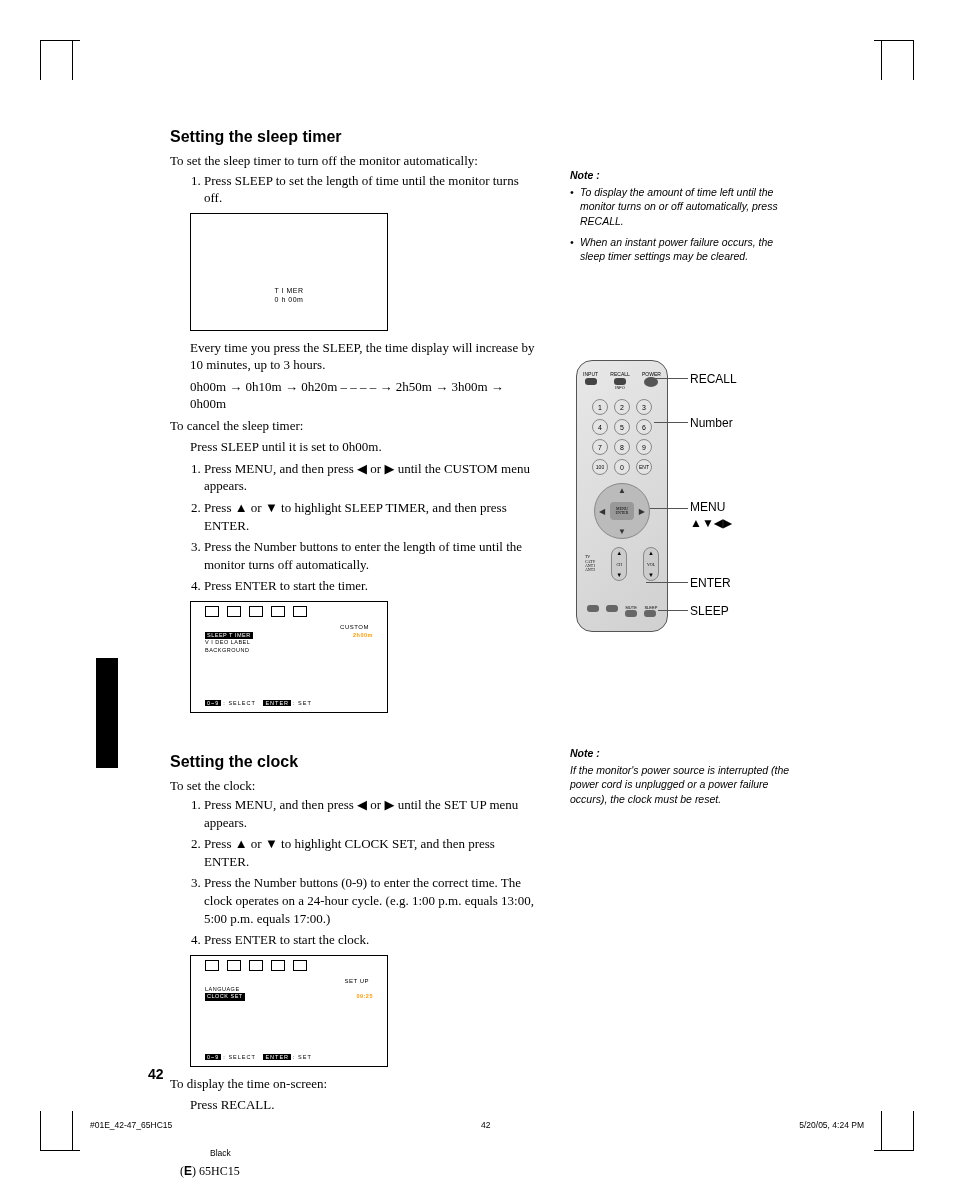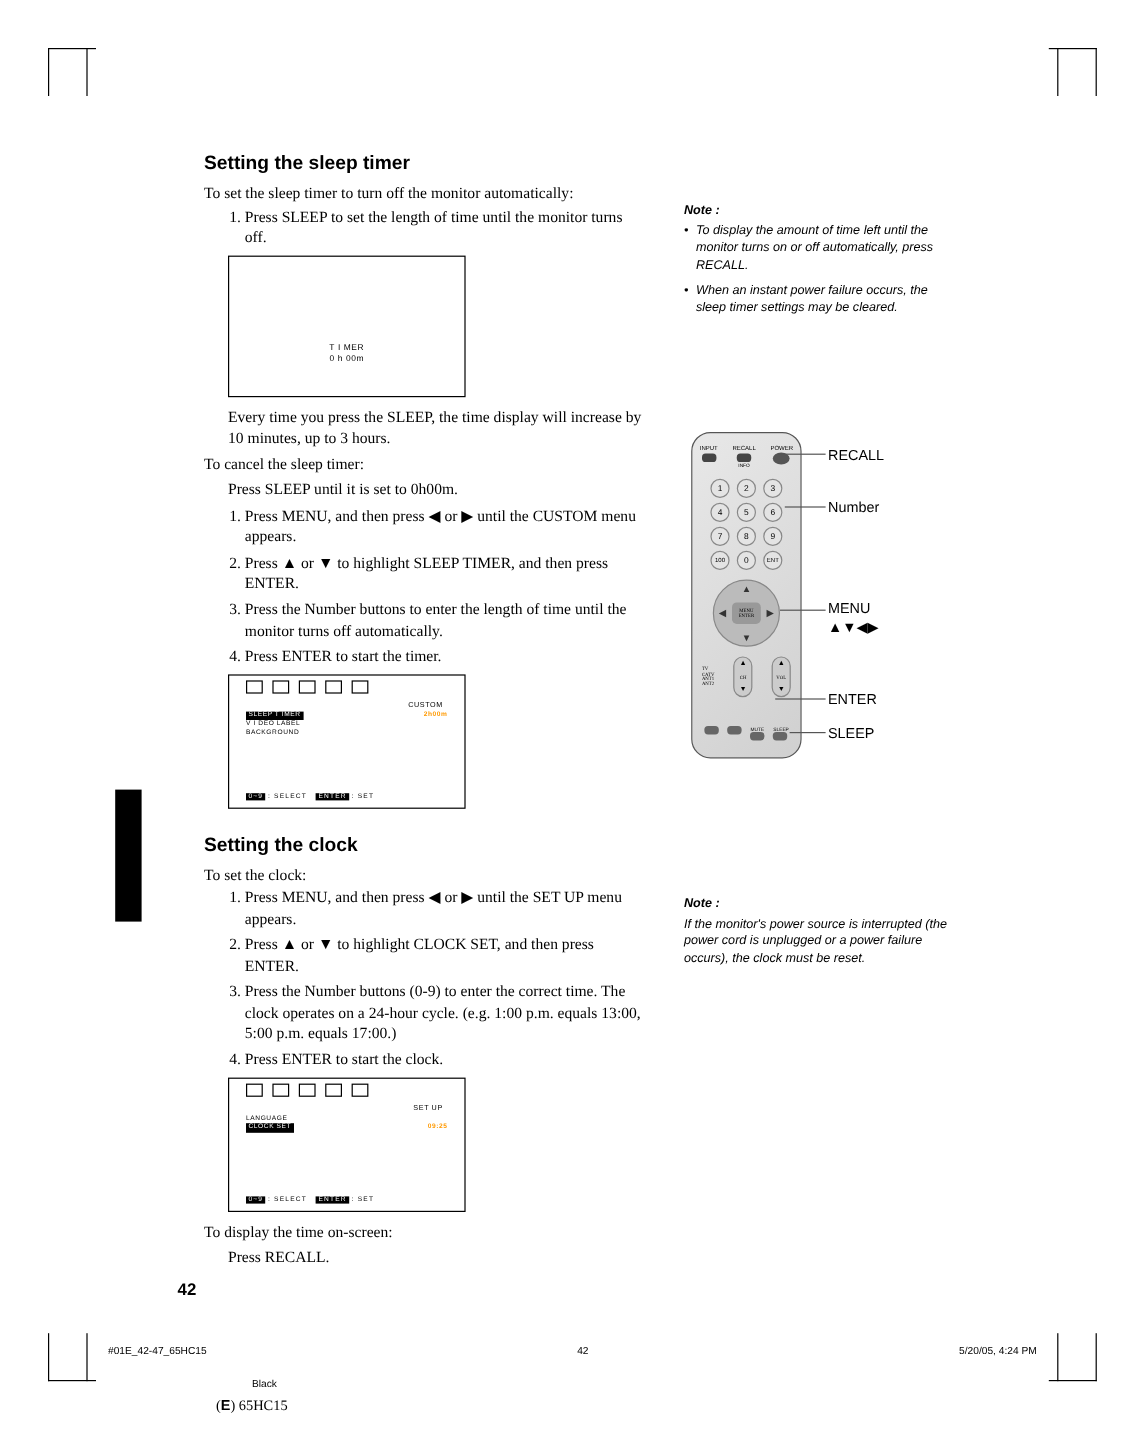--- a/index.html
+++ b/index.html
@@ -84,21 +84,21 @@
   .tab-bg{position:absolute;top:658px;left:96px;width:22px;height:110px;background:#000;}
 
   .pageno{position:absolute;top:1066px;left:148px;font-family:Arial,Helvetica,sans-serif;font-weight:bold;font-size:14px;}
   .footer{position:absolute;top:1120px;left:90px;right:90px;display:flex;justify-content:space-between;font-family:Arial,sans-serif;font-size:8.5px;}
   .footer-black{position:absolute;top:1148px;left:210px;font-family:Arial,sans-serif;font-size:8.5px;}
   .footer-model{position:absolute;top:1164px;left:180px;font-family:"Times New Roman",serif;font-size:12px;}
   .footer-model b{font-family:Arial,sans-serif;}
 
   .tri{font-family:Arial,sans-serif;}
   .main-col{width:var(--main-w);}
-  .sec2{margin-top:22px;}
+  .sec2{margin-top:40px;}
 </style>
 </head>
 <body>
 
 <div class="page">
   <div class="crop tl-a"></div>
     <div class="crop tl-b"></div>
     <div class="crop tl-c"></div>
   <div class="crop tr-a"></div>
     <div class="crop tr-b"></div>
@@ -122,20 +122,21 @@
       </ol>
 
       <div class="box box1">
         <div class="tiny">
           <div>T I MER</div>
           <div>0 h 00m</div>
         </div>
       </div>
 
       <p class="indent">Every time you press the SLEEP, the time display will increase by 10 minutes, up to 3 hours.</p>
+      <p class="indent">0h00m → 0h10m → 0h20m – – – – → 2h50m → 3h00m → 0h00m</p>
       <p>To cancel the sleep timer:</p>
       <p class="indent">Press SLEEP until it is set to 0h00m.</p>
       <ol>
         <li><span>Press MENU, and then press </span><span class="tri">◀</span><span> or </span><span class="tri">▶</span><span> until the CUSTOM menu appears.</span></li>
         <li><span>Press </span><span class="tri">▲</span><span> or </span><span class="tri">▼</span><span> to highlight SLEEP TIMER, and then press ENTER.</span></li>
         <li>Press the Number buttons to enter the length of time until the monitor turns off automatically.</li>
         <li>Press ENTER to start the timer.</li>
       </ol>
 
       <div class="box box2">

